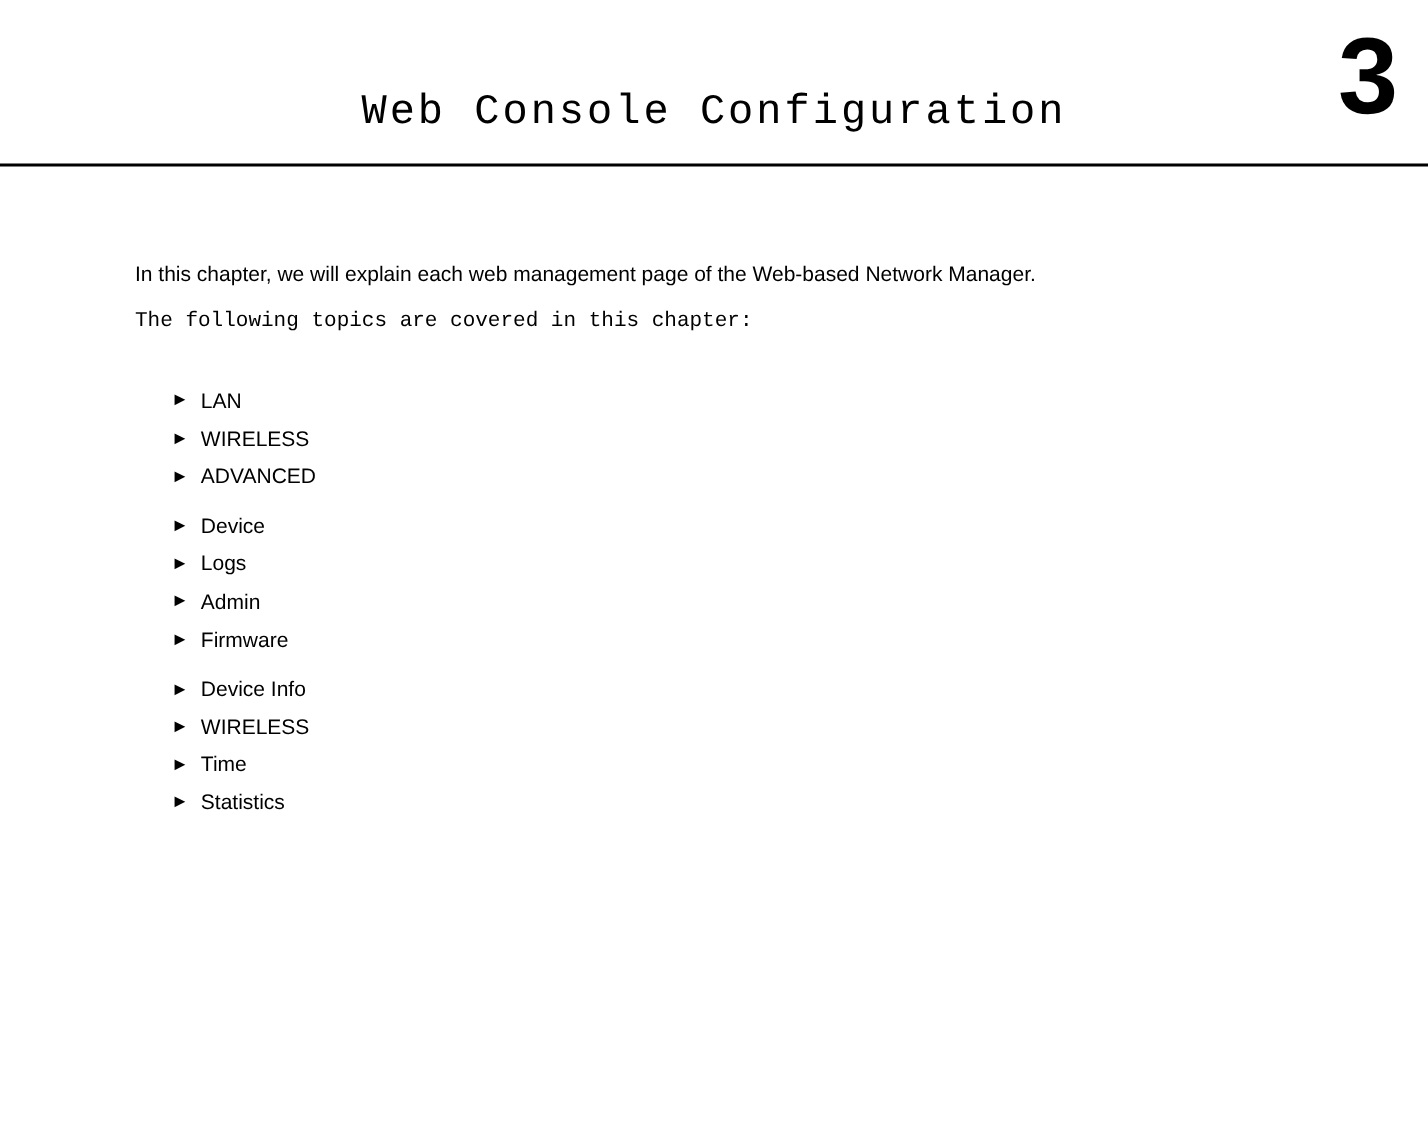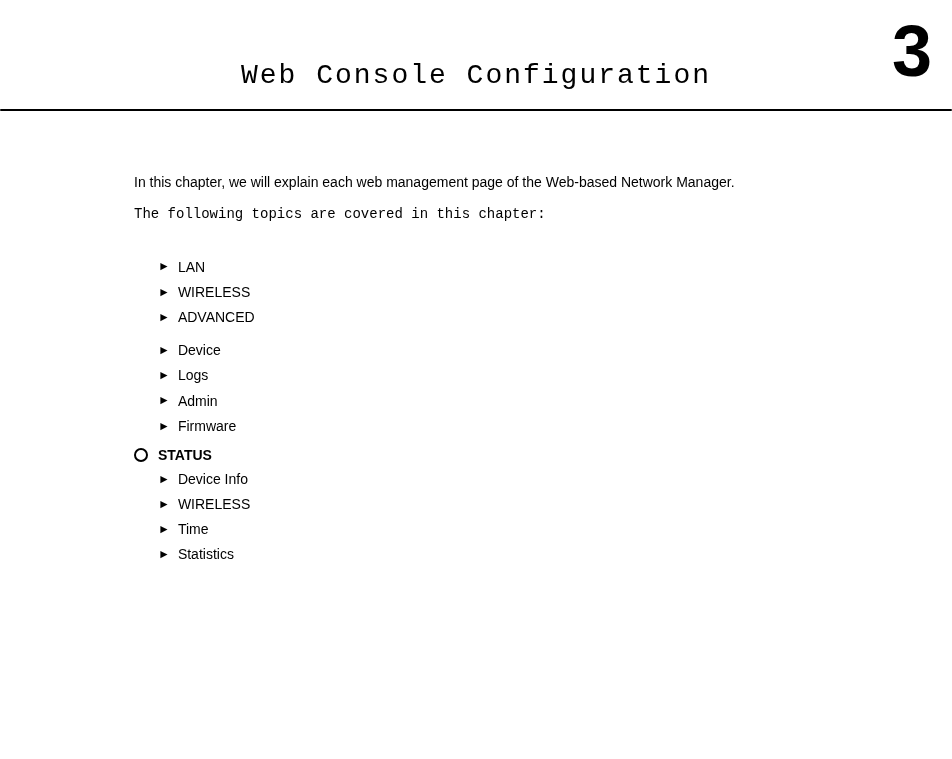--- a/index.html
+++ b/index.html
@@ -1,19 +1,18 @@
 <!DOCTYPE html>
 <html><head>
   <meta charset="utf-8">
   <style>
     * {
       margin: 0;
       padding: 0;
       box-sizing: border-box;
-      border-radius: 27px;
     }
 
     body {
       width: 952px;
       min-height: 759px;
       background: #ffffff;
       font-family: Arial, Helvetica, sans-serif;
       color: #000000;
       position: relative;
     }
@@ -40,21 +39,20 @@
 
     .title-underline {
       border: none;
       border-top: 2px solid #000;
       margin: 0 0 0 0;
       width: 100%;
     }
 
     .content-area {
       padding: 60px 40px 40px 90px;
-      margin-left: 44px;
     }
 
     .intro-text {
       font-size: 14px;
       line-height: 1.7;
       margin-bottom: 8px;
     }
 
     .topics-intro {
       font-size: 14px;
@@ -155,24 +153,20 @@
           <span>Admin</span>
         </li>
         <li>
           <span class="arrow-icon">►</span>
           <span>Firmware</span>
         </li>
       </ul>
     </li>
 
     <li class="topic-section">
-      <div class="topic-header">
-        <span class="checkbox-icon"></span>
-        <span>STATUS</span>
-      </div>
       <ul class="sub-list">
         <li>
           <span class="arrow-icon">►</span>
           <span>Device Info</span>
         </li>
         <li>
           <span class="arrow-icon">►</span>
           <span>WIRELESS</span>
         </li>
         <li>

